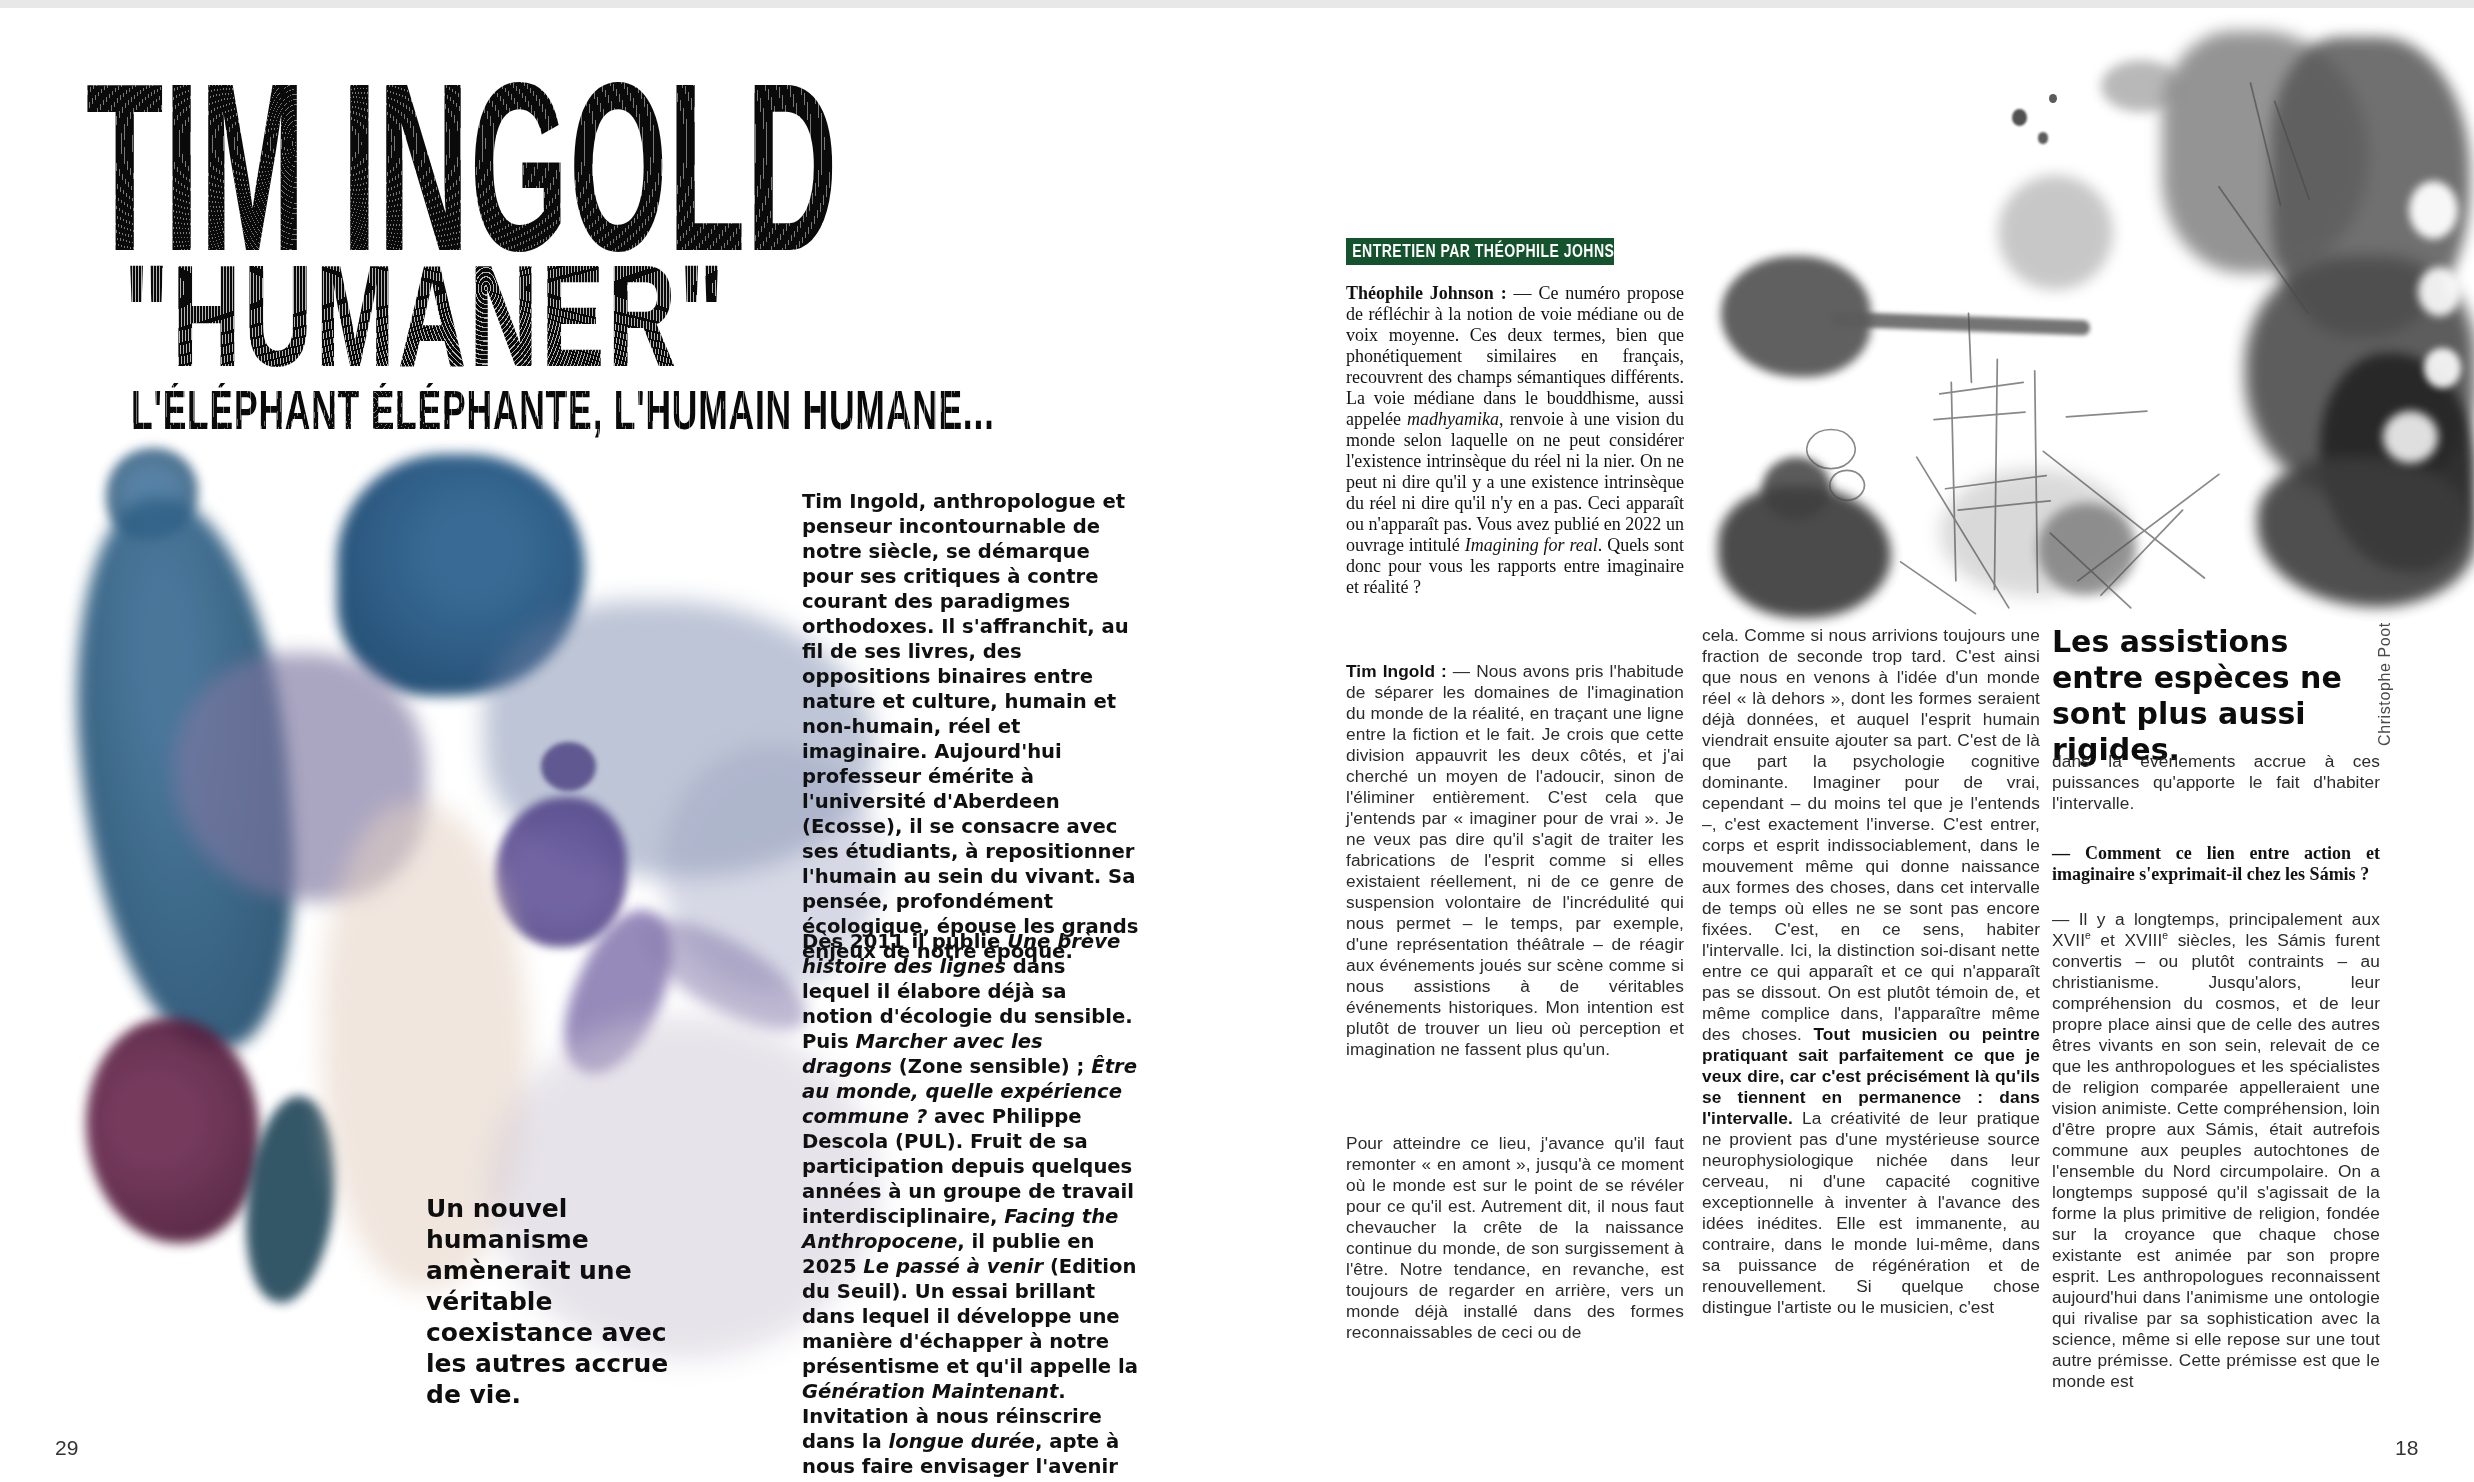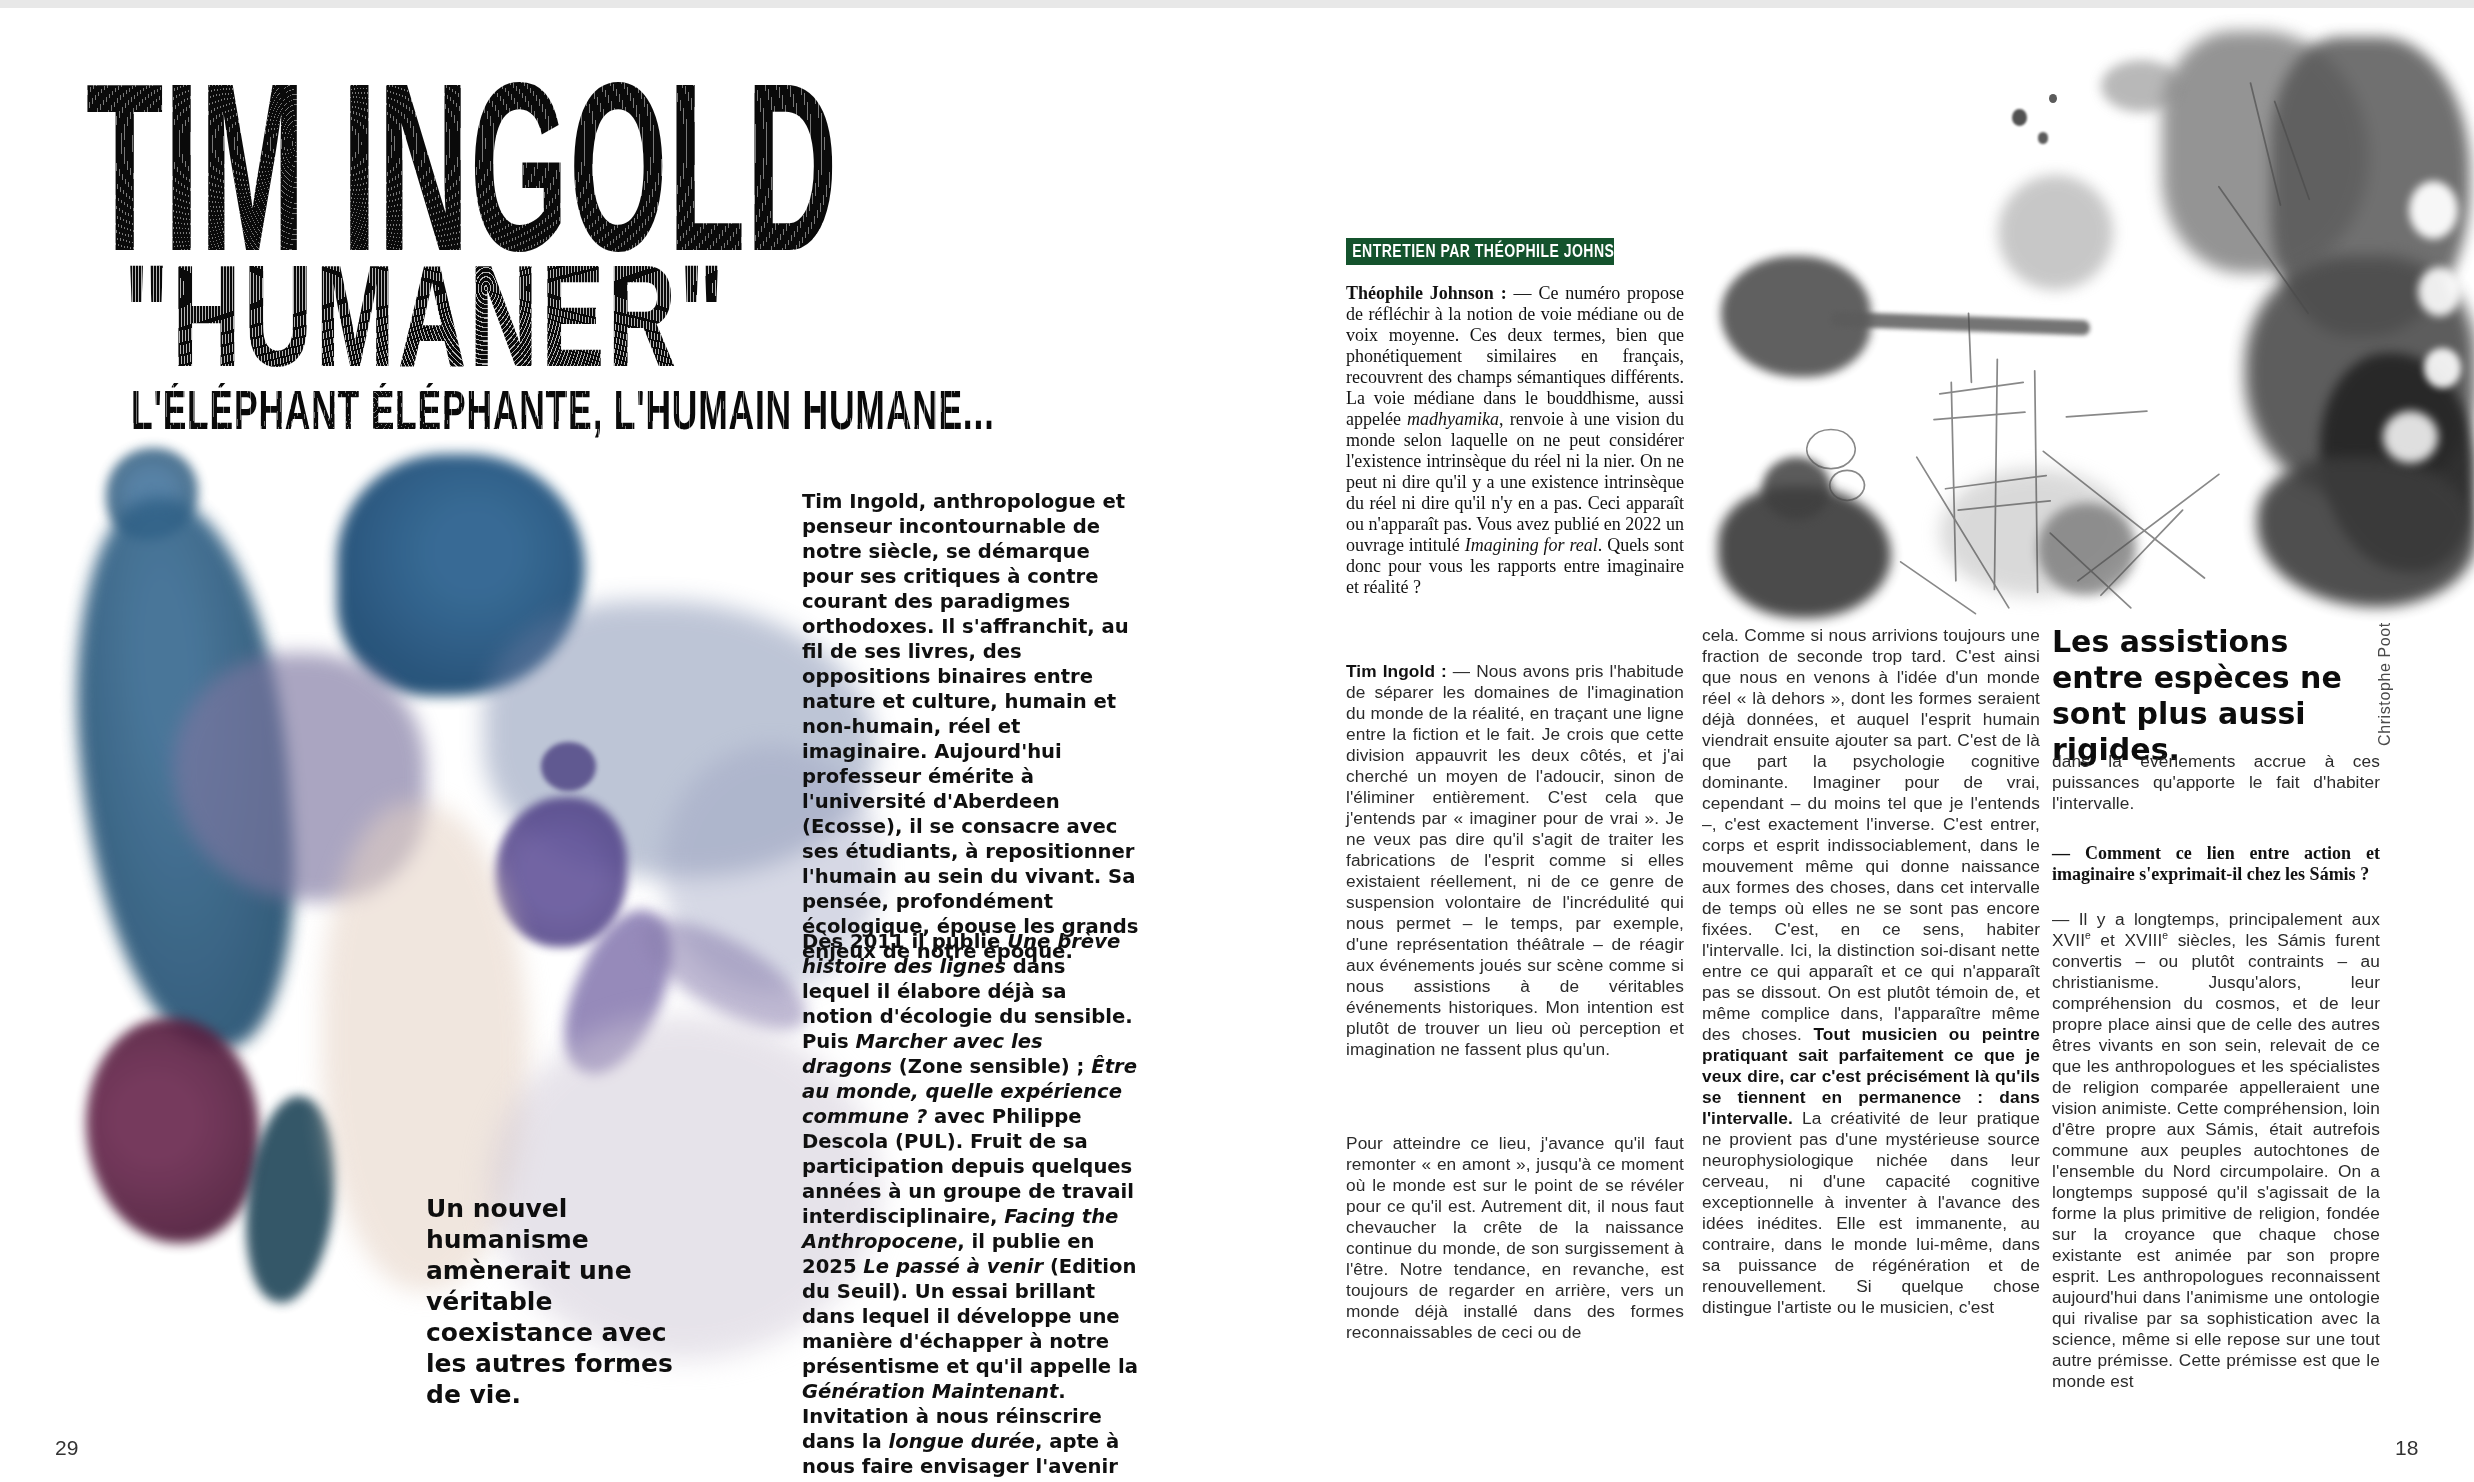--- a/index.html
+++ b/index.html
@@ -105,21 +105,21 @@
     </svg>
   </div>
 
   <div class="stamp txt" style="left:86px;top:40px;font-size:239px;transform:scaleX(.53);letter-spacing:1.2px;">TIM INGOLD</div>
   <div class="stamp stamp2 txt" style="left:124px;top:237px;font-size:144px;transform:scaleX(.66);letter-spacing:4.6px;">"HUMANER"</div>
   <div class="stamp txt" style="left:131px;top:375px;font-size:55px;transform:scaleX(.645);letter-spacing:1.2px;">L'ÉLÉPHANT ÉLÉPHANTE, L'HUMAIN HUMANE...</div>
 
   <div class="col intro txt" style="left:802px;top:481px;width:337px;">Tim Ingold, anthropologue et penseur incontournable de notre siècle, se démarque pour ses critiques à contre courant des paradigmes orthodoxes. Il s'affranchit, au fil de ses livres, des oppositions binaires entre nature et culture, humain et non-humain, réel et imaginaire. Aujourd'hui professeur émérite à l'université d'Aberdeen (Ecosse), il se consacre avec ses étudiants, à repositionner l'humain au sein du vivant. Sa pensée, profondément écologique, épouse les grands enjeux de notre époque.</div>
   <div class="col intro txt" style="left:802px;top:921px;width:337px;">Dès 2011 il publie <i>Une brève histoire des lignes</i> dans lequel il élabore déjà sa notion d'écologie du sensible. Puis <i>Marcher avec les dragons</i> (Zone sensible)&nbsp;; <i>Être au monde, quelle expérience commune&nbsp;?</i> avec Philippe Descola (PUL). Fruit de sa participation depuis quelques années à un groupe de travail interdisciplinaire, <i>Facing the Anthropocene</i>, il publie en 2025 <i>Le passé à venir</i> (Edition du Seuil). Un essai brillant dans lequel il développe une manière d'échapper à notre présentisme et qu'il appelle la <i>Génération Maintenant</i>. Invitation à nous réinscrire dans la <i>longue durée</i>, apte à nous faire envisager l'avenir d'une coexistence durable.</div>
 
-  <div class="pullquote txt" style="position:absolute;left:426px;top:1185px;width:276px;font-size:25px;line-height:31px;">Un nouvel humanisme amènerait une véritable coexistance avec les autres formes de vie.</div>
+  <div class="pullquote txt" style="position:absolute;left:426px;top:1185px;width:276px;font-size:25px;line-height:31px;">Un nouvel humanisme amènerait une véritable coexistance avec les autres accrue de vie.</div>
 
   <div class="pagenum txt" style="left:55px;top:1428px;">29</div>
 
   <div class="kicker-band txt">
     <span>ENTRETIEN PAR THÉOPHILE JOHNSON</span>
   </div>
 
   <div class="col serif-q txt" style="left:1346px;top:275px;width:338px;"><b>Théophile Johnson&nbsp;:</b> — Ce numéro propose de réfléchir à la notion de voie médiane ou de voix moyenne. Ces deux termes, bien que phonétiquement similaires en français, recouvrent des champs sémantiques différents. La voie médiane dans le bouddhisme, aussi appelée <i>madhyamika</i>, renvoie à une vision du monde selon laquelle on ne peut considérer l'existence intrinsèque du réel ni la nier. On ne peut ni dire qu'il y a une existence intrinsèque du réel ni dire qu'il n'y en a pas. Ceci apparaît ou n'apparaît pas. Vous avez publié en 2022 un ouvrage intitulé <i>Imagining for real</i>. Quels sont donc pour vous les rapports entre imaginaire et réalité&nbsp;?</div>
   <div class="col sans-a txt" style="left:1346px;top:653px;width:338px;"><b>Tim Ingold&nbsp;:</b> — Nous avons pris l'habitude de séparer les domaines de l'imagination du monde de la réalité, en traçant une ligne entre la fiction et le fait. Je crois que cette division appauvrit les deux côtés, et j'ai cherché un moyen de l'adoucir, sinon de l'éliminer entièrement. C'est cela que j'entends par «&nbsp;imaginer pour de vrai&nbsp;». Je ne veux pas dire qu'il s'agit de traiter les fabrications de l'esprit comme si elles existaient réellement, ni de ce genre de suspension volontaire de l'incrédulité qui nous permet – le temps, par exemple, d'une représentation théâtrale – de réagir aux événements joués sur scène comme si nous assistions à de véritables événements historiques. Mon intention est plutôt de trouver un lieu où perception et imagination ne fassent plus qu'un.</div>
   <div class="col sans-a txt" style="left:1346px;top:1125px;width:338px;">Pour atteindre ce lieu, j'avance qu'il faut remonter «&nbsp;en amont&nbsp;», jusqu'à ce moment où le monde est sur le point de se révéler pour ce qu'il est. Autrement dit, il nous faut chevaucher la crête de la naissance continue du monde, de son surgissement à l'être. Notre tendance, en revanche, est toujours de regarder en arrière, vers un monde déjà installé dans des formes reconnaissables de ceci ou de</div>

